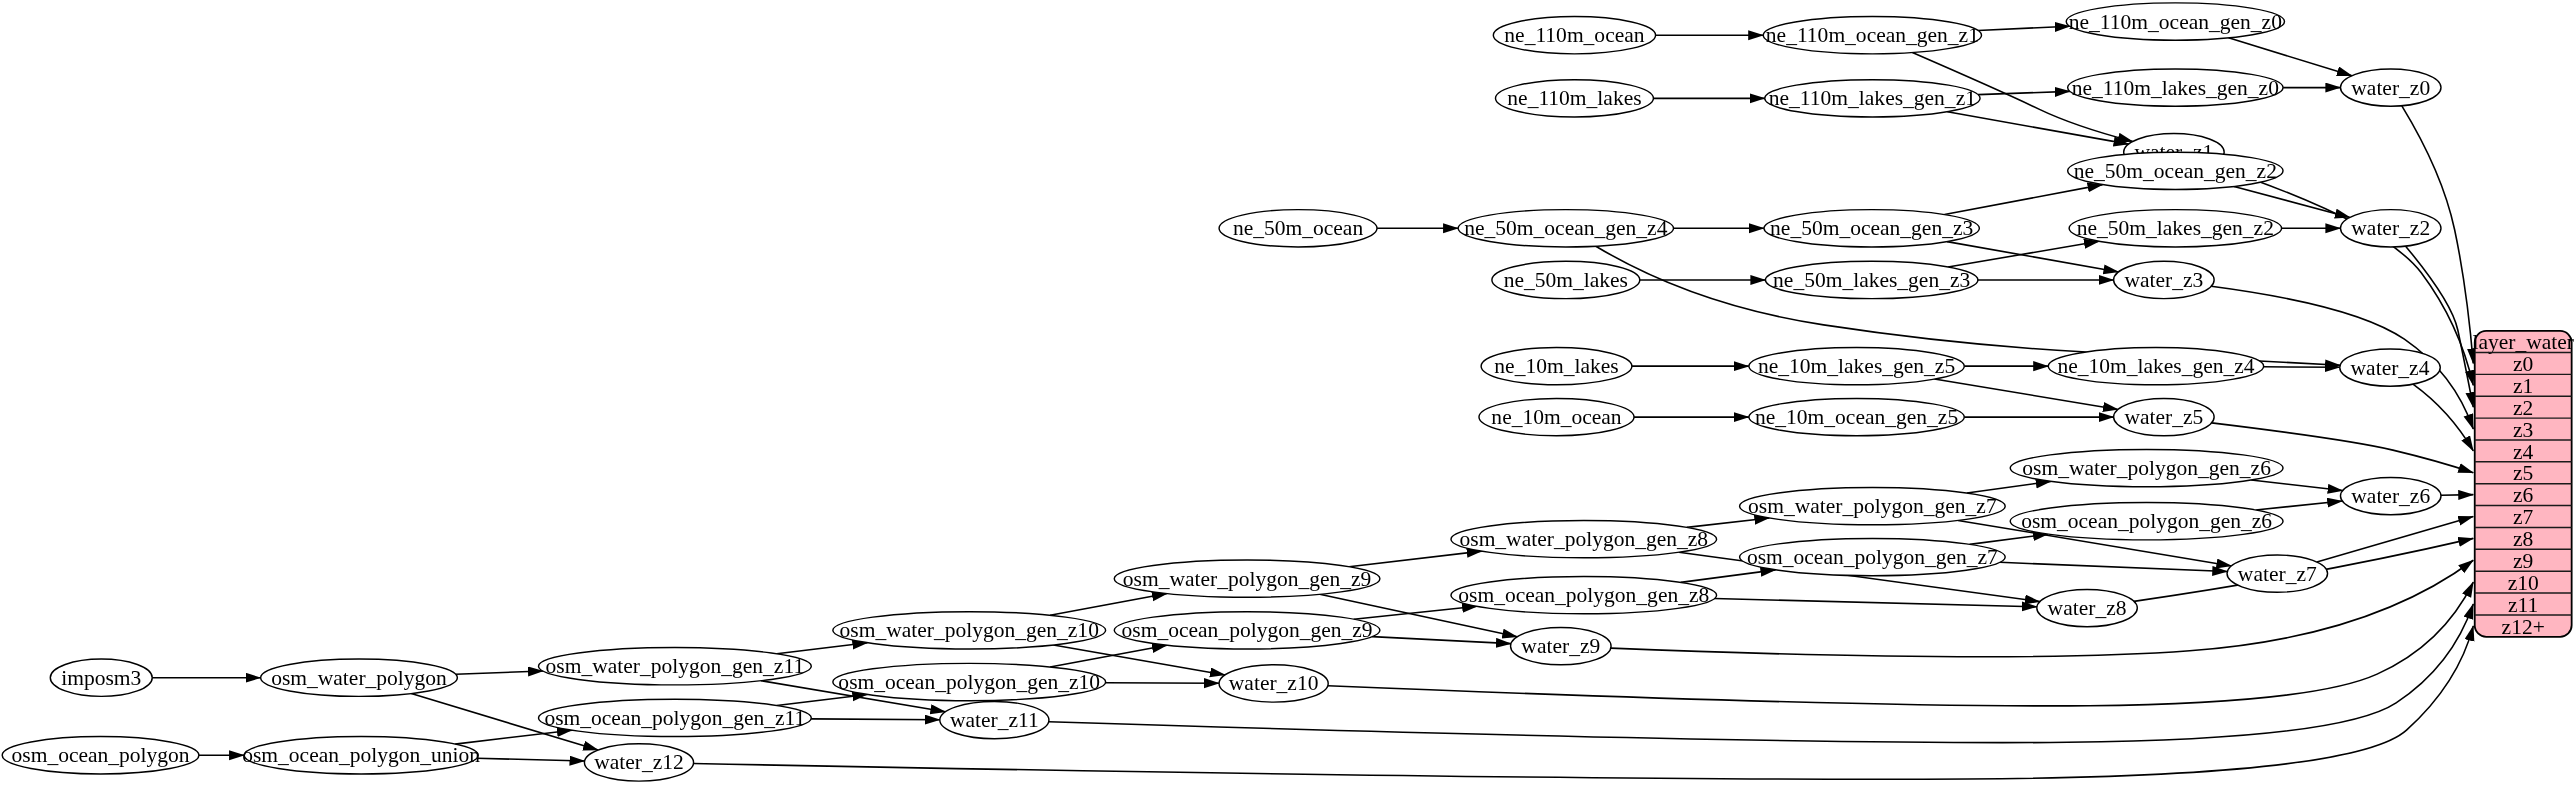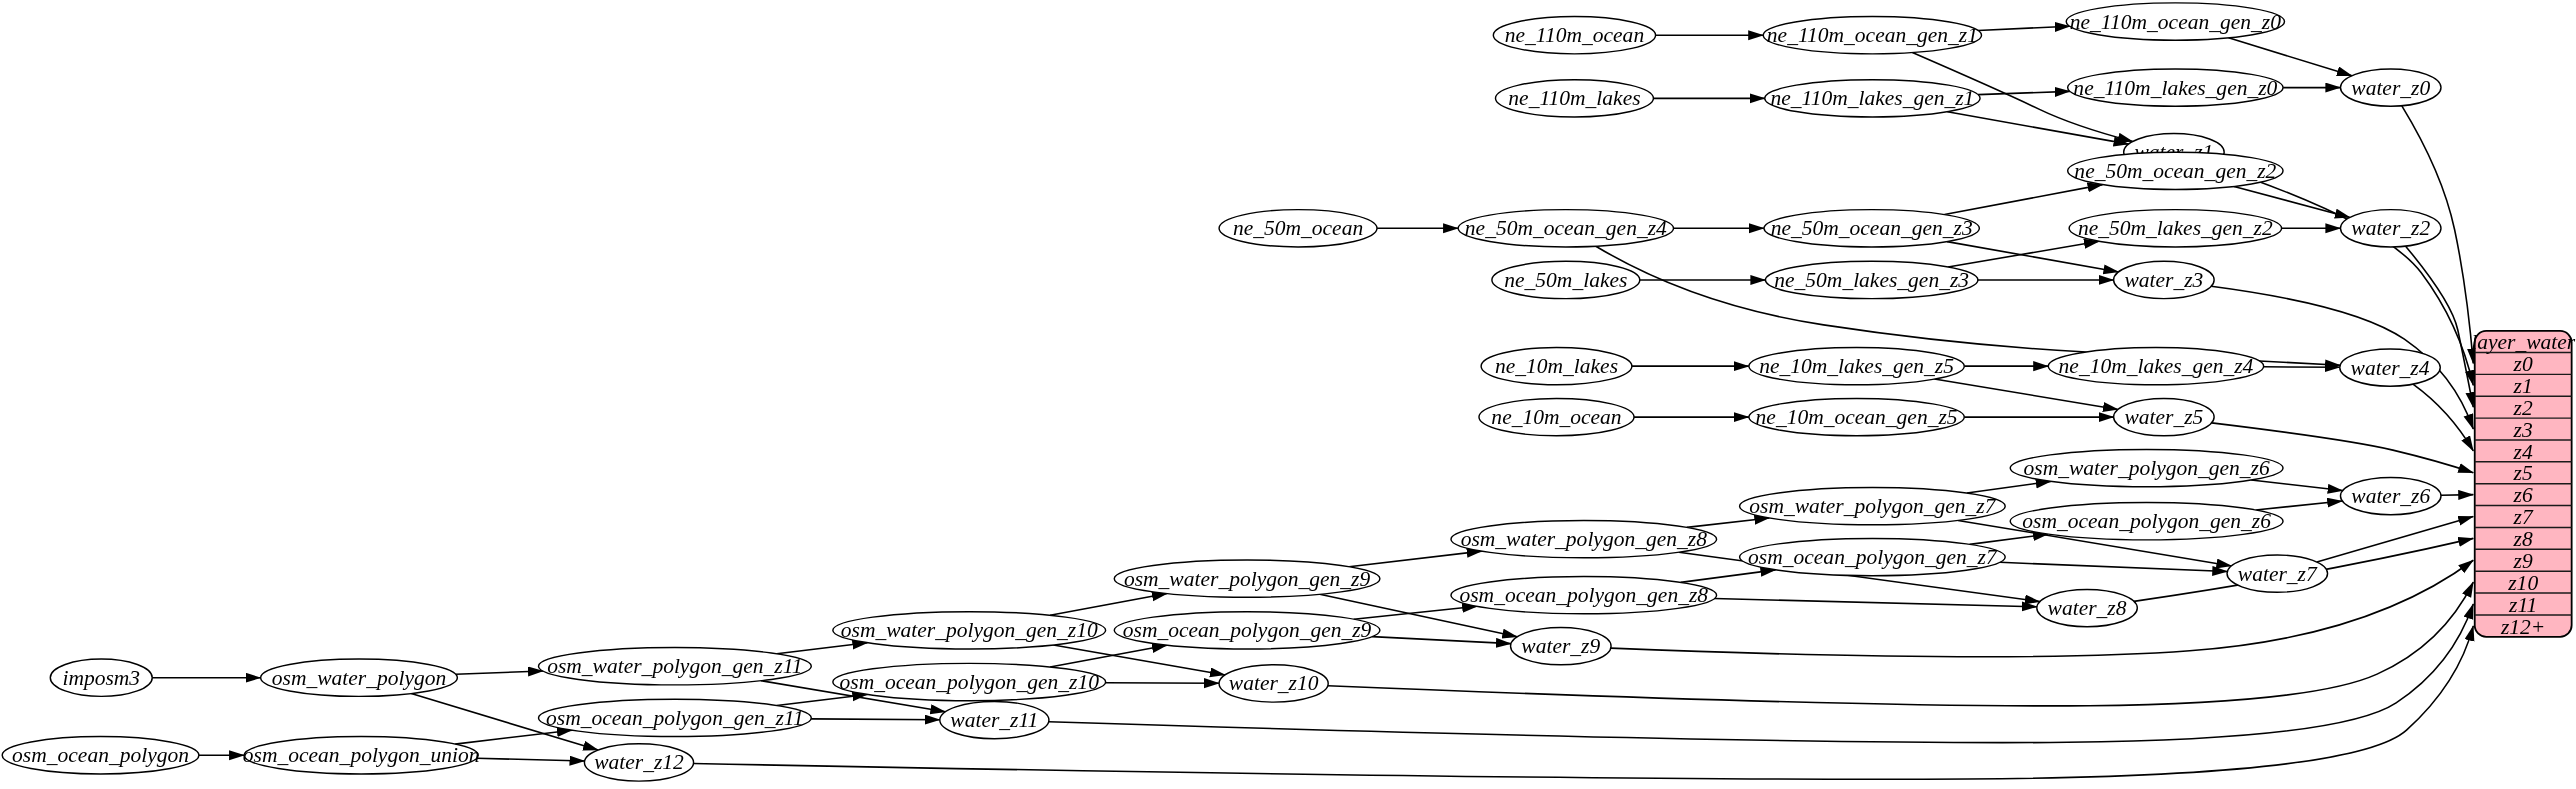--- a/index.html
+++ b/index.html
@@ -1,17 +1,17 @@
 <!DOCTYPE html>
 <html style="font-size:11.5px"><head>
 <meta charset="utf-8">
 <style>
   html,body{margin:0;padding:0;background:#ffffff;}
   body{width:2576px;height:789px;overflow:hidden;}
-  #graph-wrap{width:2576px;height:705px;position:relative;font-style:italic;}
+  #graph-wrap{width:2576px;height:705px;position:relative;}
   svg{display:block;font-family:"Liberation Serif","DejaVu Serif",serif;}
   .edge{fill:none;stroke:#000000;stroke-width:2.2;}
   .node-ellipse{fill:#ffffff;stroke:#000000;stroke-width:2;}
   .node-label{fill:#000000;font-size:30px;text-anchor:middle;}
   .record-box{stroke:#000000;stroke-width:2.5;}
   .record-sep{stroke:#1a1a1a;stroke-width:2;}
   .record-label{fill:#000000;font-size:30px;text-anchor:middle;}
 </style>
 </head>
 <body>

